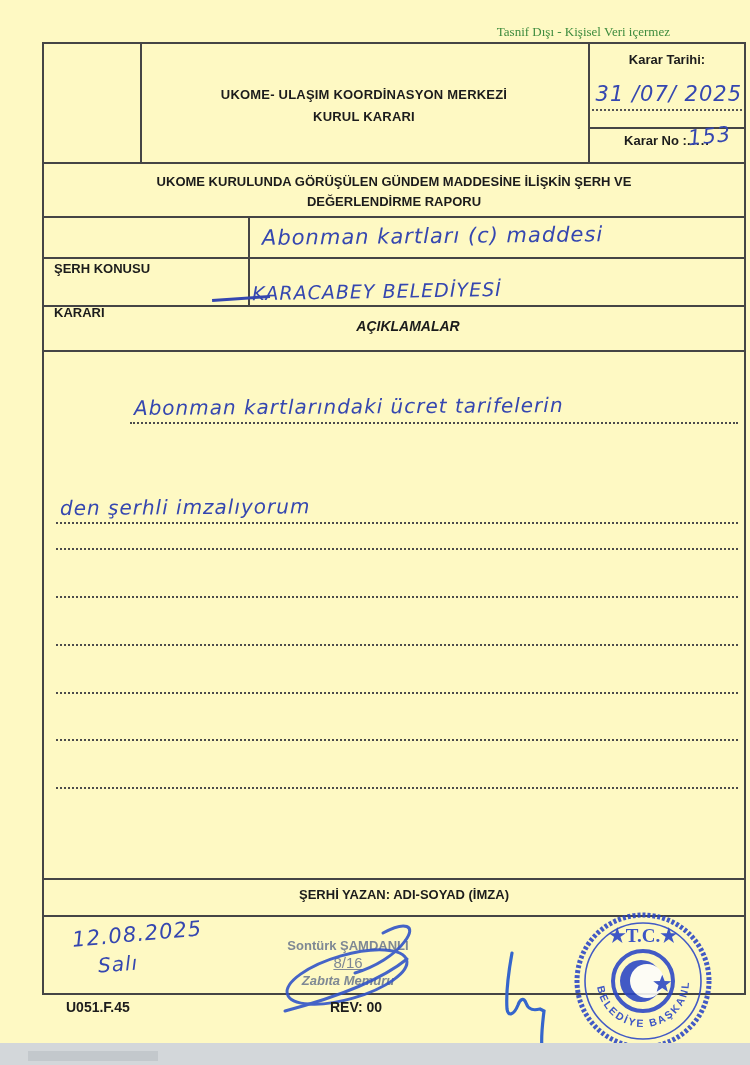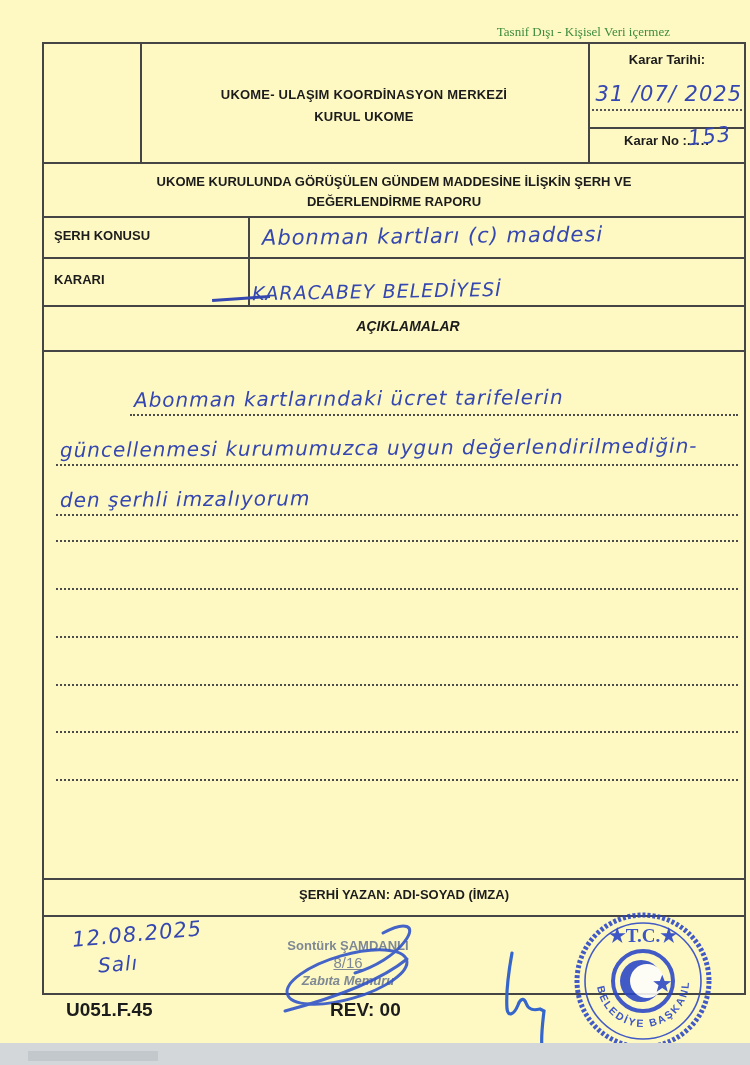--- a/index.html
+++ b/index.html
@@ -27,38 +27,39 @@
     position:absolute;left:592px;top:82px;width:150px;text-align:right;
     border-bottom:2px dotted #555;padding-bottom:3px;
   }
   .karar-no-row{position:absolute;left:590px;top:133px;width:154px;text-align:center;font-weight:bold;font-size:13px;}
   .karar-no-dots{font-weight:bold;letter-spacing:1px;}
   .karar-no-hand{position:absolute;left:692px;top:122px;}
   .report-title{
     position:absolute;left:44px;top:172px;width:700px;text-align:center;
     font-weight:bold;font-size:13px;line-height:1.55;
   }
-  .field-label{position:absolute;left:54px;font-weight:bold;font-size:13px;}
+  .field-label{position:absolute;left:54px;font-weight:bold;font-size:13px;margin-top:33px;}
   .aciklamalar-label{position:absolute;left:44px;top:318px;width:728px;text-align:center;font-weight:bold;font-size:14px;font-style:italic;}
   .serhi-yazan{position:absolute;left:44px;top:887px;width:720px;text-align:center;font-weight:bold;font-size:13px;}
-  .footer-code{position:absolute;top:999px;font-weight:bold;font-size:19px;}
+  .footer-code{position:absolute;top:999px;font-weight:bold;font-size:14px;}
   
   .hand{
     font-family:"DejaVu Sans",sans-serif;font-style:italic;
     color:#3547b0;letter-spacing:1px;white-space:nowrap;
   }
   .hand-lg{font-size:21px;}
   .hand-md{font-size:19px;}
   .serh-value{position:absolute;left:262px;top:224px;transform:rotate(-.6deg);}
   .kurum-value{position:absolute;left:252px;top:280px;transform:rotate(-1deg);}
   .kurum-strike{position:absolute;left:212px;top:297px;width:58px;height:2.5px;background:#3547b0;transform:rotate(-4deg);}
   
   .dotline{
     position:absolute;left:56px;width:682px;
     border-bottom:2px dotted #4c4c4c;
+    margin-top:8px;
   }
   .dotline .hand{display:block;padding:0 0 2px 4px;font-size:20px;transform:rotate(-.4deg);transform-origin:left bottom;}
   
   .hand-date{position:absolute;left:72px;top:922px;font-size:21px;transform:rotate(-5deg);}
   .hand-day{position:absolute;left:98px;top:952px;font-size:20px;transform:rotate(-4deg);}
   .officer-stamp{
     position:absolute;left:268px;top:938px;width:160px;text-align:center;
     color:#7e8894;line-height:1.25;
   }
   .officer-stamp .nm{font-size:13px;font-weight:bold;}
@@ -95,21 +96,21 @@
   <div class="hline" style="left:42px;top:257px;width:704px;"></div>
   <div class="hline" style="left:42px;top:305px;width:704px;"></div>
 
   <div class="hline" style="left:42px;top:350px;width:704px;"></div>
 
   <div class="hline" style="left:42px;top:878px;width:704px;"></div>
   <div class="hline" style="left:42px;top:915px;width:704px;"></div>
 
   <div class="title-cell">
     <span>UKOME- ULAŞIM KOORDİNASYON MERKEZİ</span>
-    <span>KURUL UKOME</span>
+    <span>KURUL KARARI</span>
   </div>
 
   <div class="karar-tarihi">Karar Tarihi:</div>
   <div class="karar-date-hand">
     <span class="hand hand-lg">31 /07/ 2025</span>
   </div>
   <div class="karar-no-row">
     <span>Karar No :</span><span class="karar-no-dots">.....</span>
   </div>
   <div class="karar-no-hand hand hand-lg" style="position:absolute;left:688px;top:124px;transform:rotate(-6deg);">153</div>
@@ -123,23 +124,20 @@
   <div class="serh-value hand hand-lg">Abonman  kartları  (c)  maddesi</div>
 
   <div class="field-label" style="top:272px;">KARARI</div>
   <div class="kurum-strike"></div>
   <div class="kurum-value hand hand-md">KARACABEY  BELEDİYESİ</div>
 
   <div class="aciklamalar-label">AÇIKLAMALAR</div>
 
   <div class="dotline" style="top:388px;left:130px;width:608px;">
     <span class="hand">Abonman  kartlarındaki  ücret  tarifelerin</span>
-  </div>
-  <div class="dotline" style="top:438px;">
-    <span class="hand">güncellenmesi  kurumumuzca  uygun  değerlendirilmediğin-</span>
   </div>
   <div class="dotline" style="top:488px;">
     <span class="hand">den  şerhli  imzalıyorum</span>
   </div>
   <div class="dotline" style="top:538px;">
     <span class="hand"></span>
   </div>
   <div class="dotline" style="top:586px;">
     <span class="hand"></span>
   </div>

